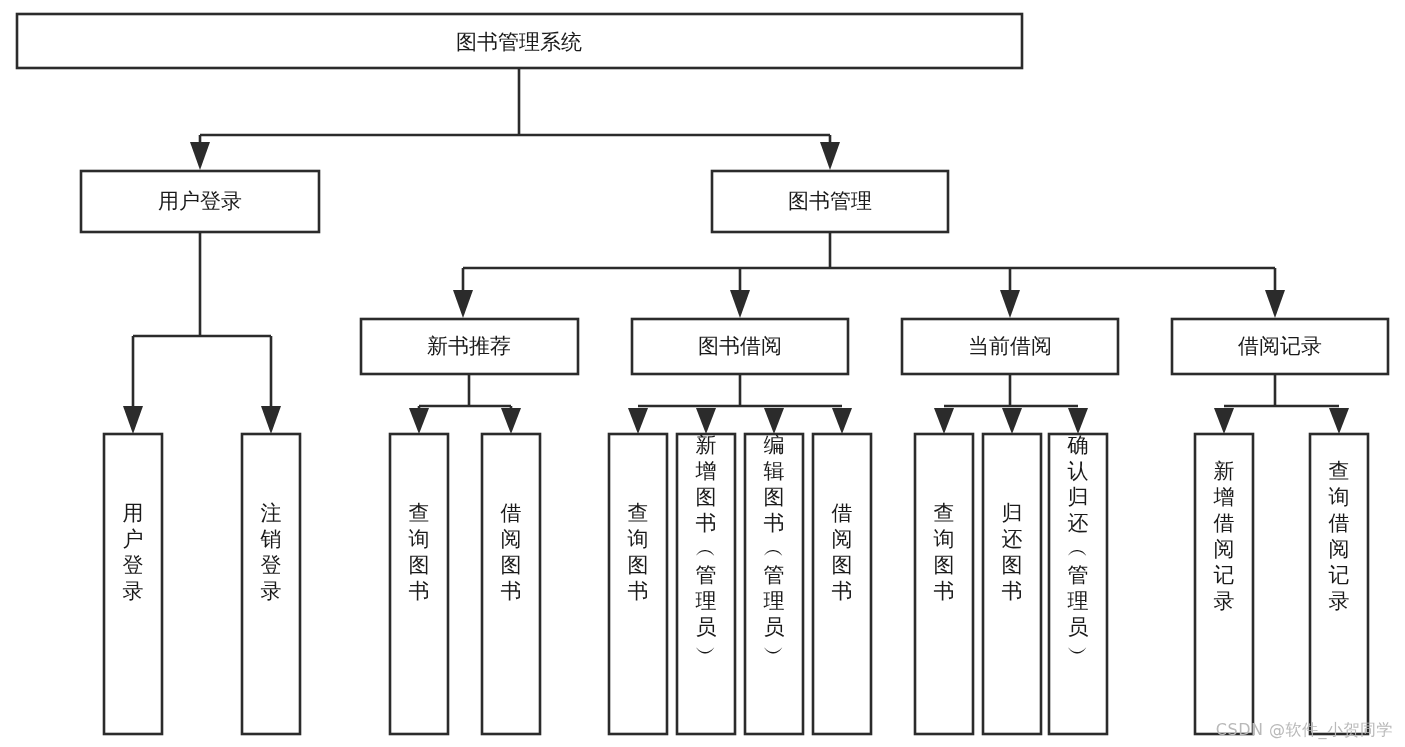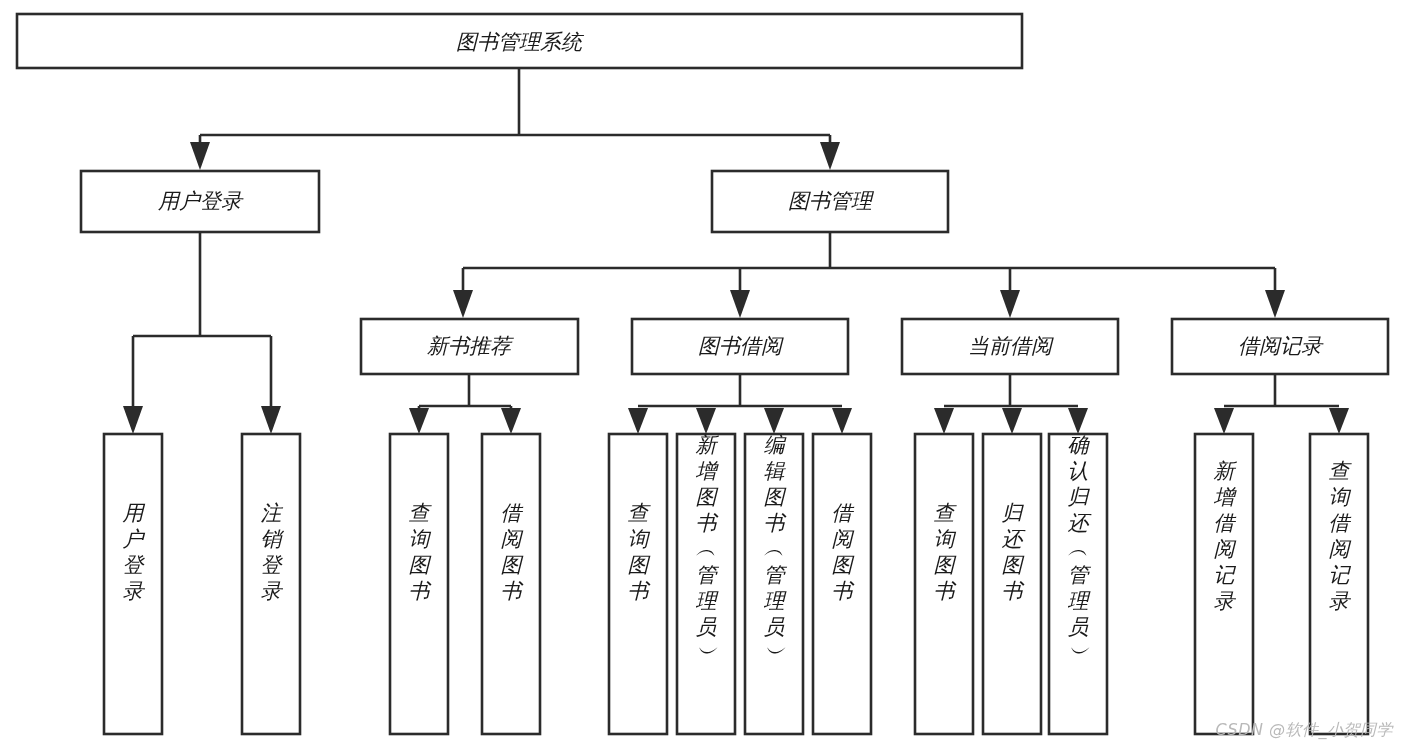--- a/index.html
+++ b/index.html
@@ -10,21 +10,20 @@
   }
   body {
     font-family: "DejaVu Sans", "Liberation Sans", sans-serif;
   }
   #diagram-root {
     position: relative;
     width: 1405px;
     height: 747px;
     background: #ffffff;
     overflow: hidden;
-    font-style: italic;
   }
   svg#tree-svg {
     position: absolute;
     left: 0;
     top: 0;
     width: 1405px;
     height: 747px;
     display: block;
   }
   .node-box {

